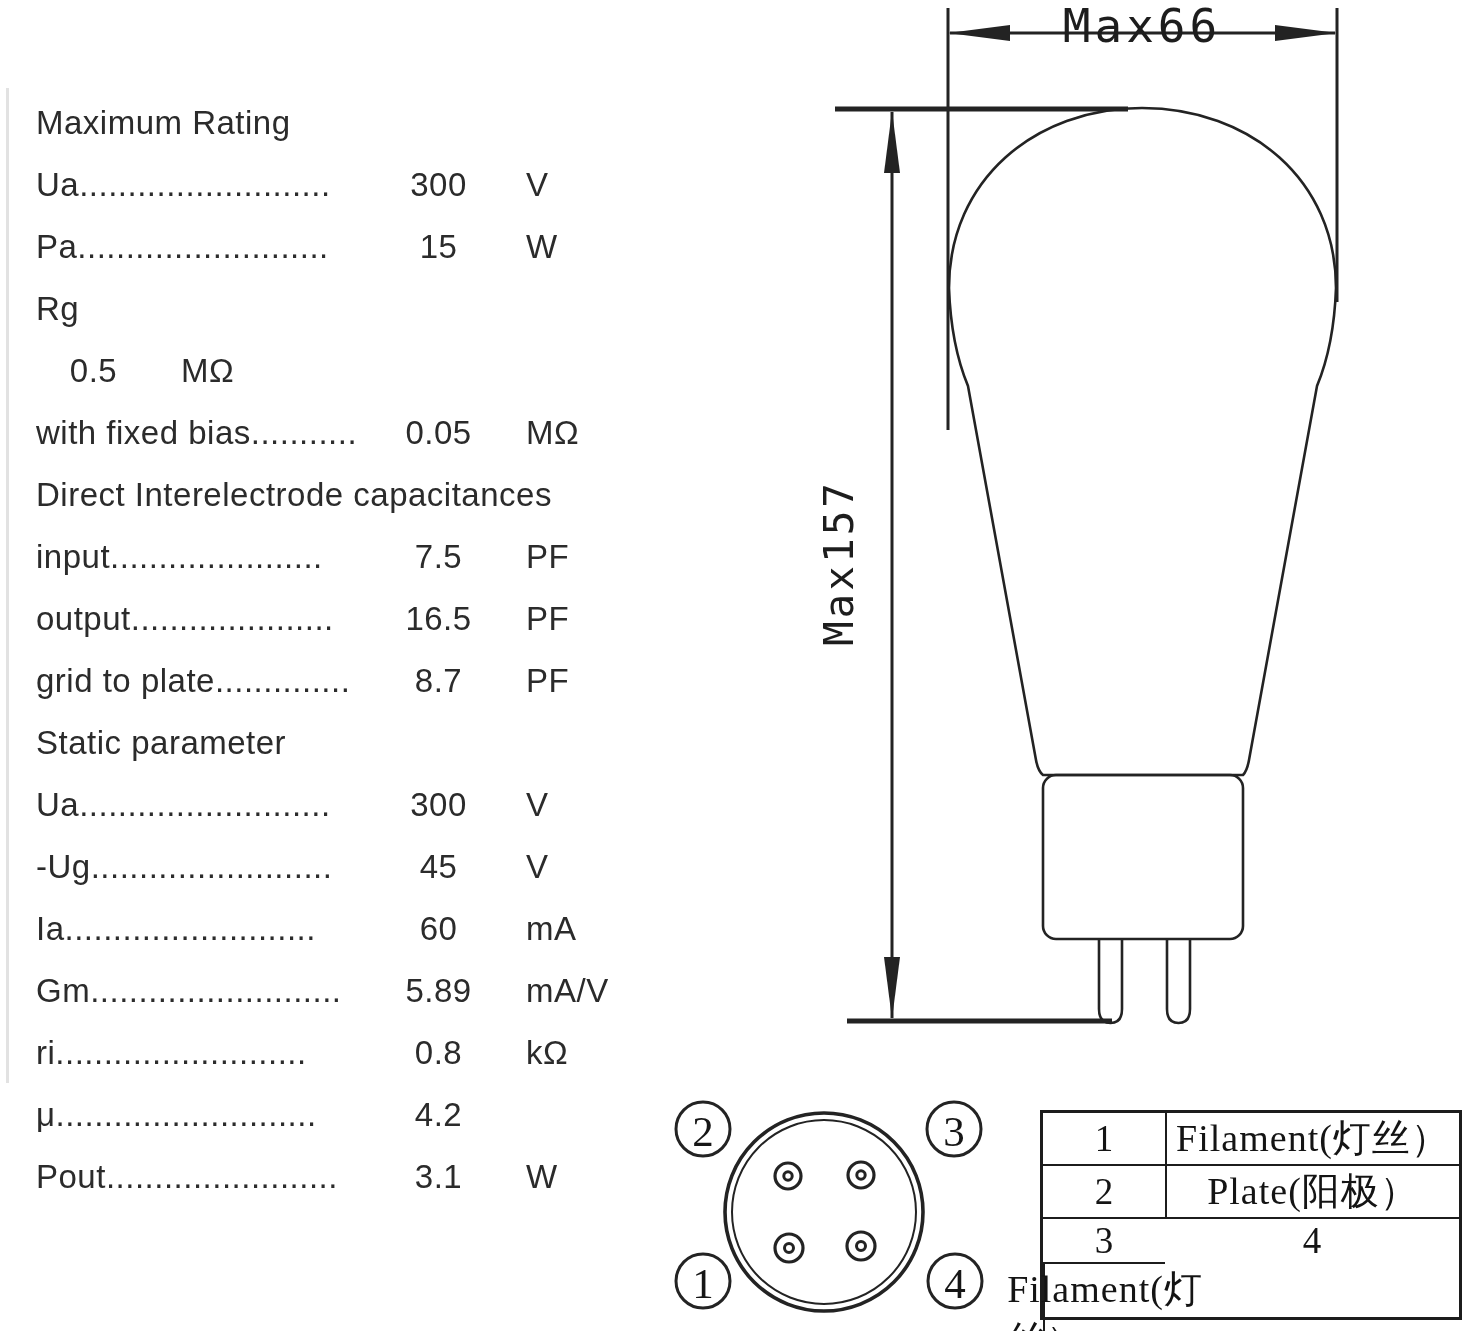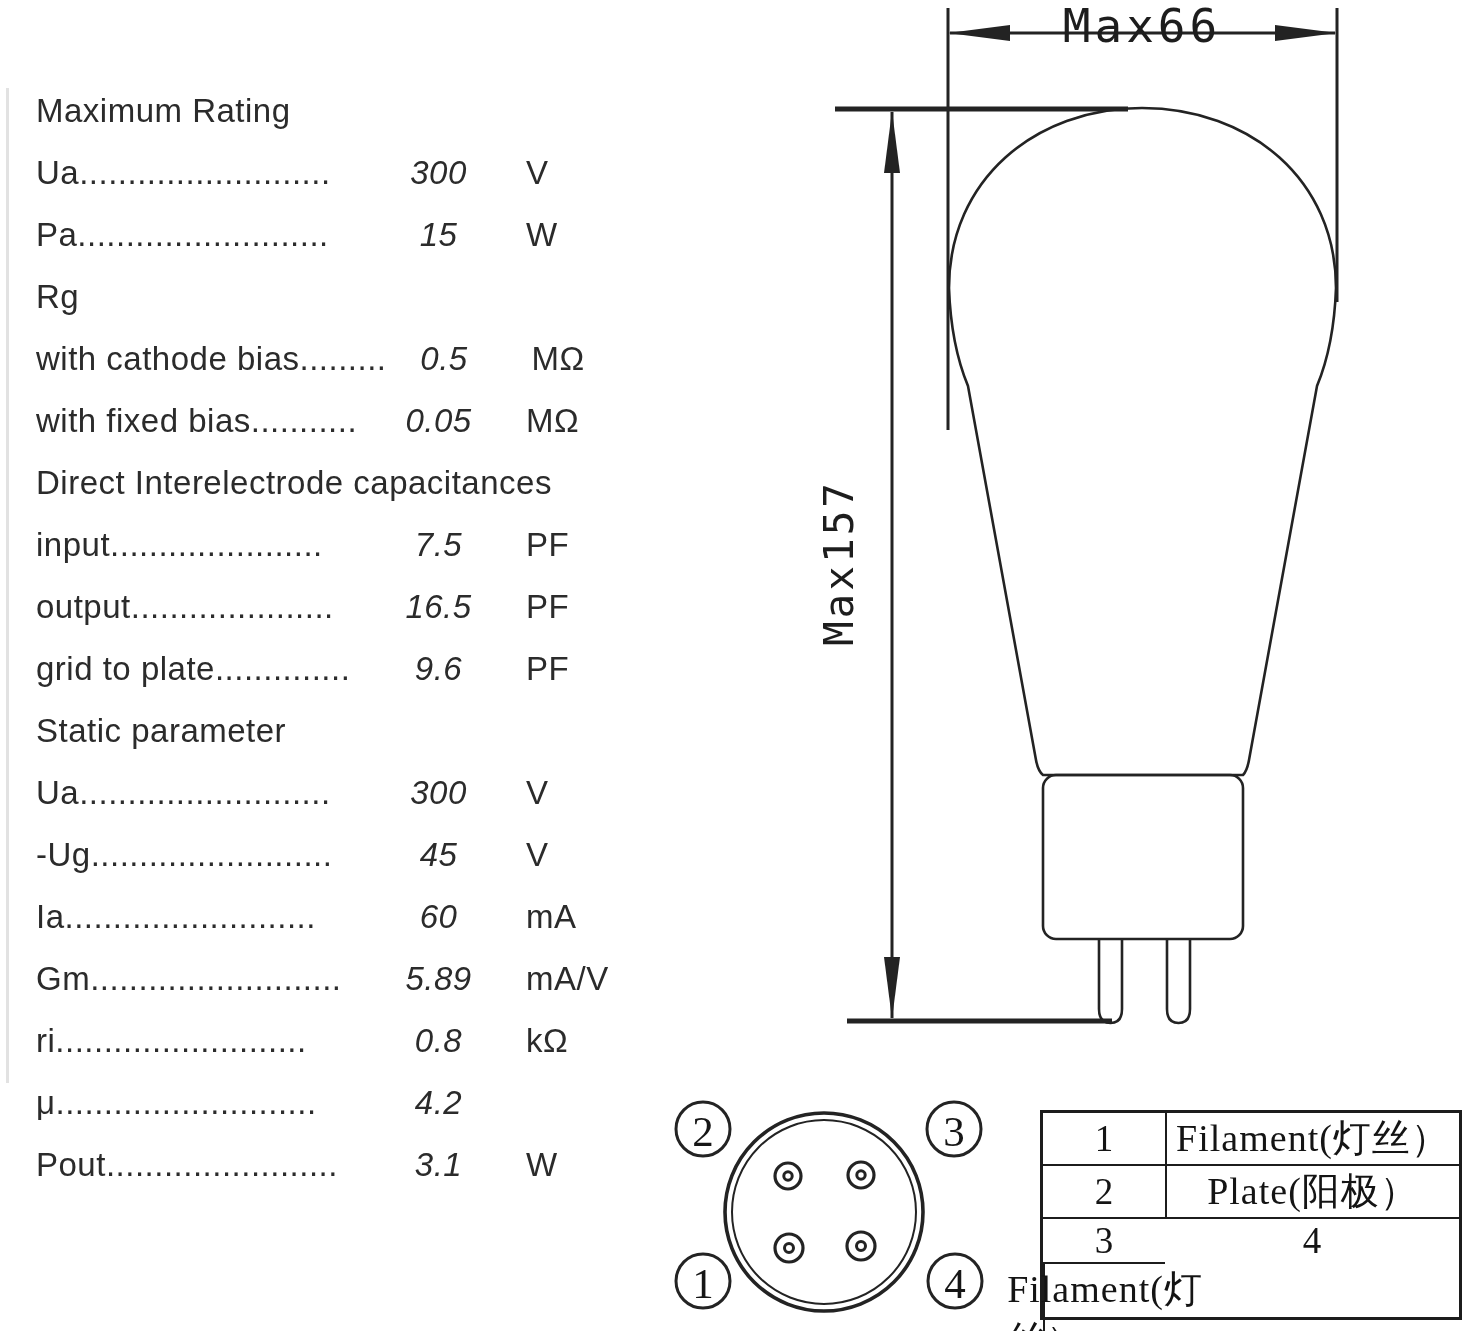--- a/index.html
+++ b/index.html
@@ -2,23 +2,23 @@
 <html><head>
 <meta charset="utf-8">
 <style>
   html,body{margin:0;padding:0;background:#ffffff;}
   .page{position:relative;width:1474px;height:1331px;background:#ffffff;overflow:hidden;
         font-family:"Liberation Sans", sans-serif;color:#2b2b2b;}
   .scan-edge{position:absolute;left:6px;top:88px;width:3px;height:995px;background:#cfcfcf;opacity:.6;}
 
   
   .specs{position:absolute;left:36px;top:80px;width:660px;}
-  .spec-row{display:flex;align-items:center;height:62px;font-size:33px;letter-spacing:.5px;white-space:nowrap;}
+  .spec-row{display:flex;align-items:flex-end;height:62px;font-size:33px;letter-spacing:.5px;white-space:nowrap;}
   .spec-label{flex:0 0 345px;overflow:visible;}
-  .spec-value{flex:0 0 115px;text-align:center;font-style:italic;}
+  .spec-value{flex:0 0 115px;text-align:center;}
   .spec-unit{flex:0 0 160px;margin-left:30px;text-align:left;}
 
   
   .draw{position:absolute;left:0;top:0;width:1474px;height:1331px;}
   .ln{stroke:#232323;fill:none;}
   .thick{stroke-width:5px;}
   .mid{stroke-width:3px;}
   .outline{stroke-width:2.6px;}
   .arrow{fill:#232323;stroke:none;}
   .dimtext{font-family:"DejaVu Sans Mono", monospace;font-size:46px;fill:#1d1d1d;letter-spacing:4px;}
@@ -57,21 +57,20 @@
       <span class="spec-label">Pa..........................</span>
       <span class="spec-value">15</span>
       <span class="spec-unit">W</span>
     </div>
     <div class="spec-row">
       <span class="spec-label">Rg</span>
       <span class="spec-value"></span>
       <span class="spec-unit"></span>
     </div>
     <div class="spec-row">
-      <span class="spec-label">with cathode bias.........</span>
       <span class="spec-value">0.5</span>
       <span class="spec-unit">MΩ</span>
     </div>
     <div class="spec-row">
       <span class="spec-label">with fixed bias...........</span>
       <span class="spec-value">0.05</span>
       <span class="spec-unit">MΩ</span>
     </div>
     <div class="spec-row">
       <span class="spec-label">Direct Interelectrode capacitances</span>
@@ -83,21 +82,21 @@
       <span class="spec-value">7.5</span>
       <span class="spec-unit">PF</span>
     </div>
     <div class="spec-row">
       <span class="spec-label">output.....................</span>
       <span class="spec-value">16.5</span>
       <span class="spec-unit">PF</span>
     </div>
     <div class="spec-row">
       <span class="spec-label">grid to plate..............</span>
-      <span class="spec-value">9.6</span>
+      <span class="spec-value">8.7</span>
       <span class="spec-unit">PF</span>
     </div>
     <div class="spec-row">
       <span class="spec-label">Static parameter</span>
       <span class="spec-value"></span>
       <span class="spec-unit"></span>
     </div>
     <div class="spec-row">
       <span class="spec-label">Ua..........................</span>
       <span class="spec-value">300</span>

